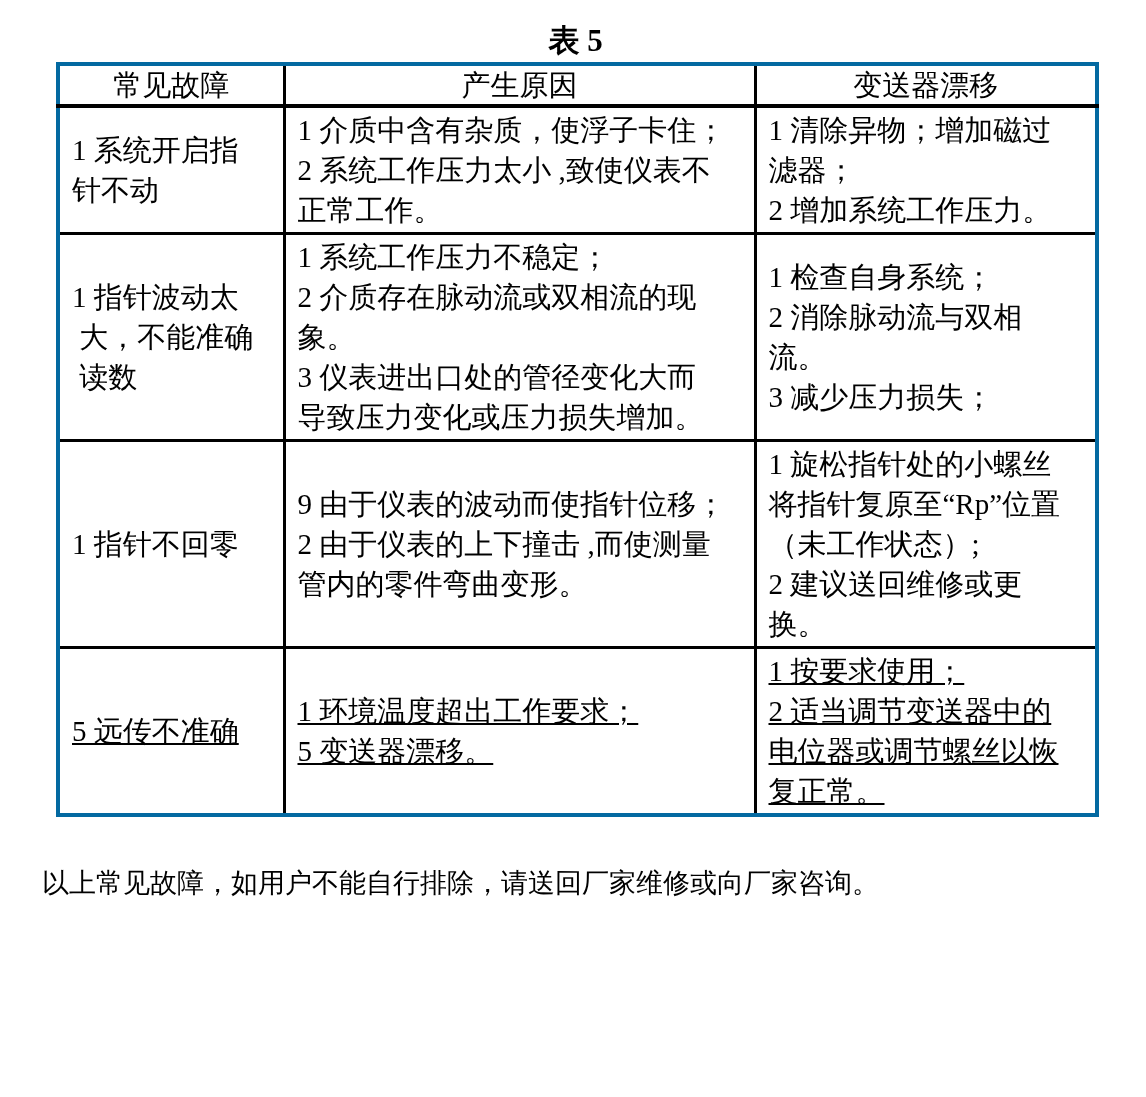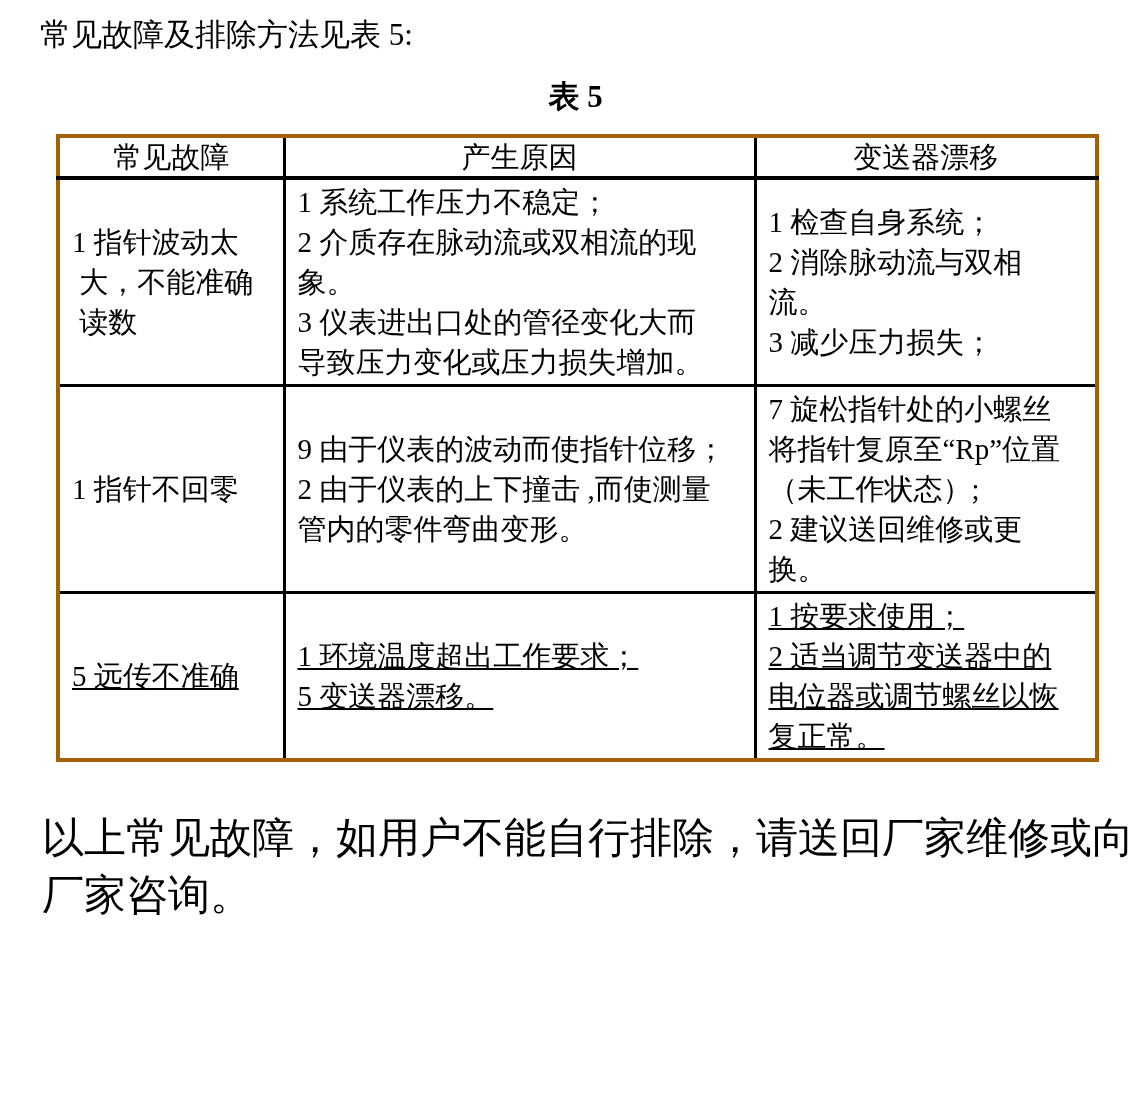--- a/index.html
+++ b/index.html
@@ -16,32 +16,32 @@
     background: #ffffff;
     overflow: hidden;
   }
   .intro {
     margin: 0;
     padding: 14px 0 0 40px;
     font-size: 31px;
     line-height: 1.35;
   }
   .table-title {
-    margin: 20px 0 16px 56px;
+    margin: 20px 0 0 56px;
     width: 1039px;
     text-align: center;
     font-size: 31px;
     font-weight: bold;
   }
   table.fault-table {
     margin-left: 56px;
     width: 1039px;
     table-layout: fixed;
     border-collapse: collapse;
-    border: 4px solid #a16207;
+    border: 4px solid #0369a1;
   }
   col.c1 { width: 226px; }
   col.c2 { width: 471px; }
   col.c3 { width: 342px; }
   td {
     border: 3px solid #000;
     font-size: 29px;
     line-height: 40px;
     vertical-align: middle;
     white-space: pre-wrap;
@@ -55,67 +55,76 @@
     line-height: 34px;
     padding: 2px 4px;
     border-bottom: 4px solid #000;
   }
   tr.r1 td, tr.r2 td { height: 118px; }
   tr.r3 td, tr.r4 td { height: 198px; }
   tr.r5 td { height: 160px; text-decoration: underline; }
   .footer {
     margin: 0;
     padding: 48px 0 0 42px;
-    font-size: 42px;
+    font-size: 27px;
     line-height: 1.35;
   }
 </style>
 </head>
 <body>
 
 <div class="page">
 
-  <p class="intro">常见故障及排除方法见表 5:</p>
 
   <div class="table-title">表 5</div>
 
   <table class="fault-table">
     <colgroup>
       <col class="c1">
       <col class="c2">
       <col class="c3">
     </colgroup>
     <thead>
       <tr>
         <td>常见故障</td>
         <td>产生原因</td>
         <td>变送器漂移</td>
       </tr>
     </thead>
     <tbody>
+      <tr class="r1">
+        <td>1 系统开启指
+针不动</td>
+        <td>1 介质中含有杂质，使浮子卡住；
+2 系统工作压力太小 ,致使仪表不
+正常工作。</td>
+        <td>1 清除异物；增加磁过
+滤器；
+2 增加系统工作压力。</td>
+      </tr>
       <tr class="r3">
         <td>1 指针波动太
  大，不能准确
  读数</td>
         <td>1 系统工作压力不稳定；
 2 介质存在脉动流或双相流的现
 象。
 3 仪表进出口处的管径变化大而
 导致压力变化或压力损失增加。</td>
         <td>1 检查自身系统；
 2 消除脉动流与双相
 流。
 3 减少压力损失；</td>
       </tr>
       <tr class="r4">
         <td>1 指针不回零</td>
         <td>9 由于仪表的波动而使指针位移；
 2 由于仪表的上下撞击 ,而使测量
 管内的零件弯曲变形。</td>
-        <td>7 旋松指针处的小螺丝
+        <td>1 旋松指针处的小螺丝
 将指针复原至“Rp”位置
 （未工作状态）;
 2 建议送回维修或更
 换。</td>
       </tr>
       <tr class="r5">
         <td>5 远传不准确</td>
         <td>1 环境温度超出工作要求；
 5 变送器漂移。</td>
         <td>1 按要求使用；

